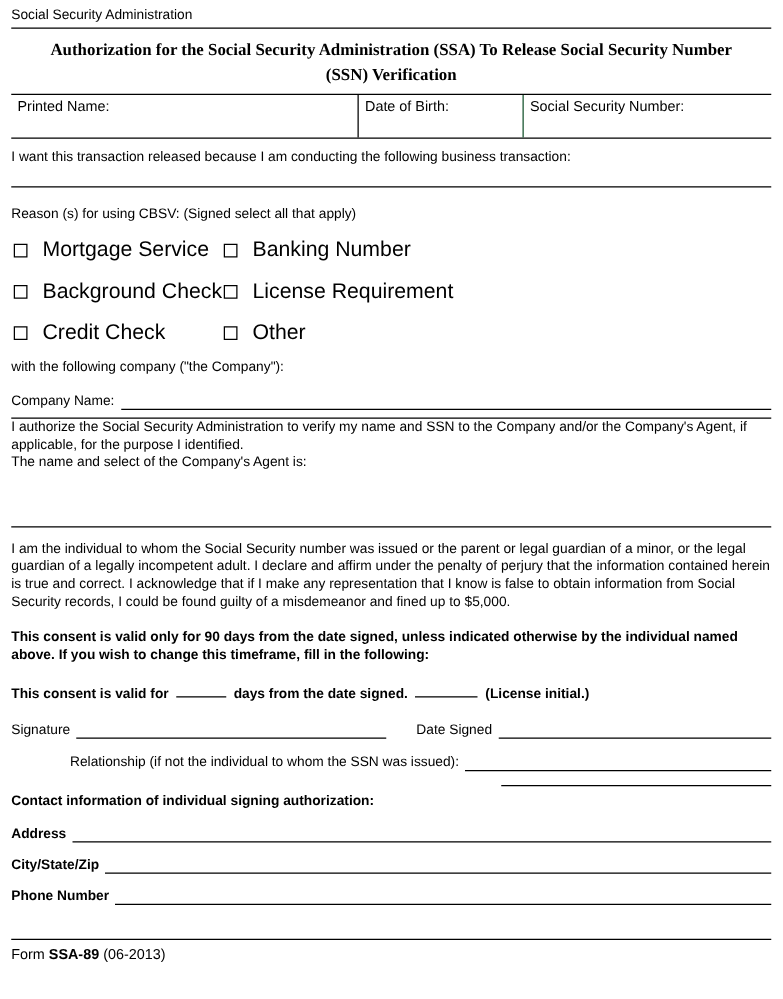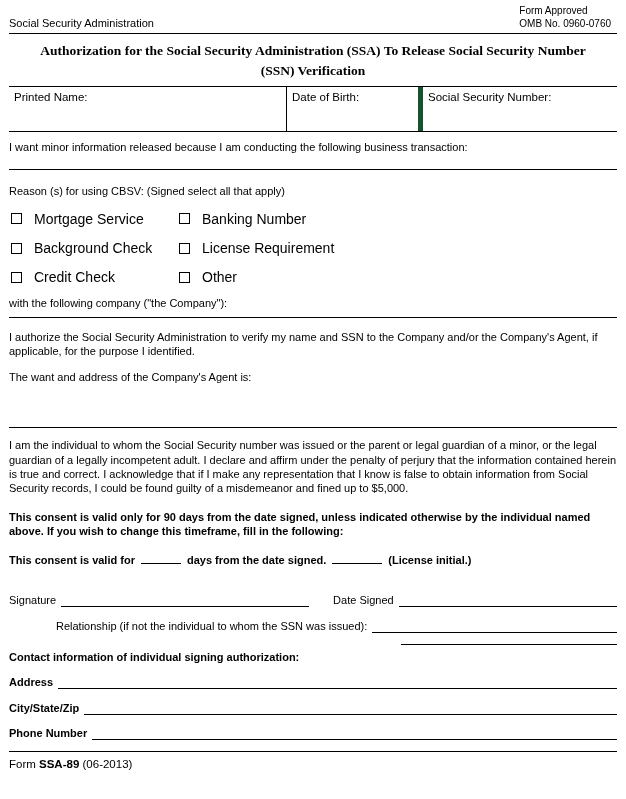--- a/index.html
+++ b/index.html
@@ -8,76 +8,72 @@
     width: 626px; height: 799px; overflow: hidden;
     background: #ffffff; color: #000;
     font-family: "Liberation Sans", sans-serif;
     font-size: 11px; line-height: 1.3;
     padding: 5px 9px 4px 9px;
   }
   .header { display: flex; justify-content: space-between; align-items: flex-end; border-bottom: 1px solid #000; padding-bottom: 3px; }
   .agency { font-size: 11px; }
   .approved { font-size: 10px; line-height: 1.25; text-align: left; padding-right: 6px; }
   .title { text-align: center; font-weight: bold; font-size: 13.5px; line-height: 1.45; padding: 7px 26px 6px 26px; font-family: Liberation Serif, serif; }
-  .fieldrow { display: flex; border-top: 1px solid #000; border-bottom: 1px solid #000; height: 46px; }
+  .fieldrow { display: flex; border-top: 1px solid #000; border-bottom: 1px solid #000; height: 36px; }
   .fieldcell { padding: 3px 5px; font-size: 11.5px; }
   .fc1 { width: 277px; }
   .fc2 { width: 132px; border-left: 1px solid #000; }
-  .fc3 { flex: 1; border-left: 5px solid #14532d; }
-  .para { margin-top: 12px; }
+  .fc3 { flex: 1; border-left: 1px solid #14532d; }
+  .para { }
   .fill-area { border-bottom: 1px solid #000; height: 16px; }
   .reasons-label { margin-top: 14px; }
   .cb-grid { display: grid; grid-template-columns: 168px 260px; row-gap: 11px; margin-top: 11px; padding-left: 2px; }
-  .cb-item { display: flex; align-items: center; font-size: 14px; }
+  .cb-item { display: flex; align-items: center; font-size: 17px; }
   .cb { width: 11px; height: 11px; border: 1px solid #000; display: inline-block; margin-right: 12px; flex: none; background: #fff; }
   .inline-field { display: flex; align-items: flex-end; margin-top: 12px; }
   .u { border-bottom: 1px solid #000; flex: 1; height: 14px; margin-left: 5px; }
   .line2 { border-bottom: 1px solid #000; height: 7px; }
   .agent-area { border-bottom: 1px solid #000; height: 44px; }
   .bold { font-weight: bold; }
   .consent-line { margin-top: 14px; font-weight: bold; }
   .u2 { display: inline-block; border-bottom: 1px solid #000; height: 12px; vertical-align: baseline; margin: 0 6px; }
   .w42 { width: 40px; }
   .w52 { width: 50px; }
-  .sig-row { display: flex; align-items: flex-end; margin-top: 25px; }
+  .sig-row { display: flex; align-items: flex-end; margin-top: 15px; }
   .sig-u { border-bottom: 1px solid #000; width: 248px; height: 14px; margin-left: 5px; margin-right: 24px; }
   .rel-row { display: flex; align-items: flex-end; margin-top: 12px; padding-left: 3px; margin-left: 44px; }
   .rel-cont { margin-left: 392px; border-bottom: 1px solid #000; height: 12px; }
   .contact-heading { margin-top: 5px; font-weight: bold; }
   .contact-row { display: flex; align-items: flex-start; margin-top: 11px; font-weight: bold; }
-  .footer { margin-top: 11px; border-top: 1px solid #000; padding-top: 5px; font-size: 11.5px; }
+  .footer { margin-top: 26px; border-top: 1px solid #000; padding-top: 5px; font-size: 11.5px; }
 </style>
 </head>
 <body>
 
 <div class="page">
 
   <div class="header">
     <div class="agency">Social Security Administration</div>
-    <div class="approved">
-      <div>Form Approved</div>
-      <div>OMB No. 0960-0760</div>
-    </div>
   </div>
 
   <div class="title">Authorization for the Social Security Administration (SSA) To Release Social Security Number (SSN) Verification</div>
 
   <div class="fieldrow">
     <div class="fieldcell fc1">
       <span>Printed Name:</span>
     </div>
     <div class="fieldcell fc2">
       <span>Date of Birth:</span>
     </div>
     <div class="fieldcell fc3">
       <span>Social Security Number:</span>
     </div>
   </div>
 
-  <div class="para" style="margin-top:8px;">I want minor information released because I am conducting the following business transaction:</div>
+  <div class="para" style="margin-top:8px;">I want this transaction released because I am conducting the following business transaction:</div>
   <div class="fill-area"></div>
 
   <div class="reasons-label">Reason (s) for using CBSV: (Signed select all that apply)</div>
 
   <div class="cb-grid">
     <div class="cb-item">
       <span class="cb"></span>
       <span>Mortgage Service</span>
     </div>
     <div class="cb-item">
@@ -97,26 +93,30 @@
       <span>Credit Check</span>
     </div>
     <div class="cb-item">
       <span class="cb"></span>
       <span>Other</span>
     </div>
   </div>
 
   <div class="para" style="margin-top:10px;">with the following company ("the Company"):</div>
 
+  <div class="inline-field">
+    <span>Company Name:</span>
+    <span class="u"></span>
+  </div>
 
   <div class="line2"></div>
 
   <div class="para">I authorize the Social Security Administration to verify my name and SSN to the Company and/or the Company's Agent, if applicable, for the purpose I identified.</div>
 
-  <div class="para">The want and address of the Company's Agent is:</div>
+  <div class="para">The name and select of the Company's Agent is:</div>
   <div class="agent-area"></div>
 
   <div class="para" style="margin-top:10px;">I am the individual to whom the Social Security number was issued or the parent or legal guardian of a minor, or the legal guardian of a legally incompetent adult. I declare and affirm under the penalty of perjury that the information contained herein is true and correct. I acknowledge that if I make any representation that I know is false to obtain information from Social Security records, I could be found guilty of a misdemeanor and fined up to $5,000.</div>
 
   <div class="para bold" style="margin-top:14px;">This consent is valid only for 90 days from the date signed, unless indicated otherwise by the individual named above.  If you wish to change this timeframe, fill in the following:</div>
 
   <div class="consent-line">
     <span>This consent is valid for</span><span class="u2 w42"></span><span>days from the date signed.</span><span class="u2 w52"></span><span>(License initial.)</span>
   </div>
 

